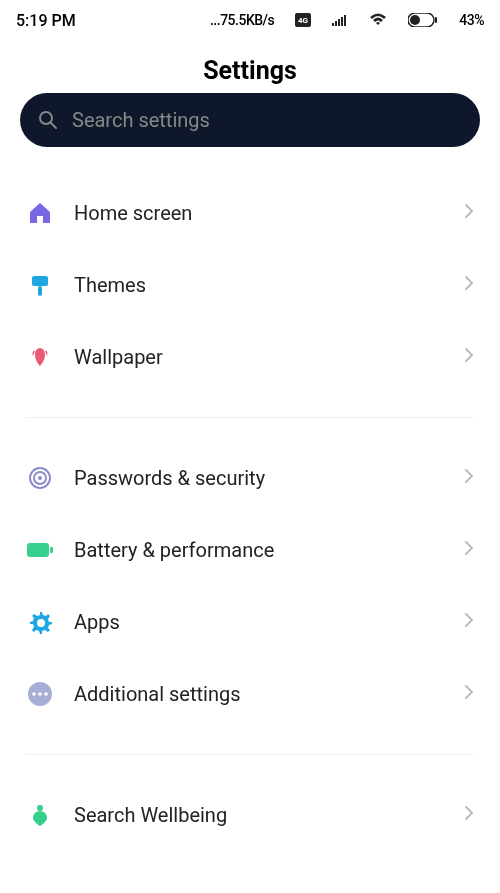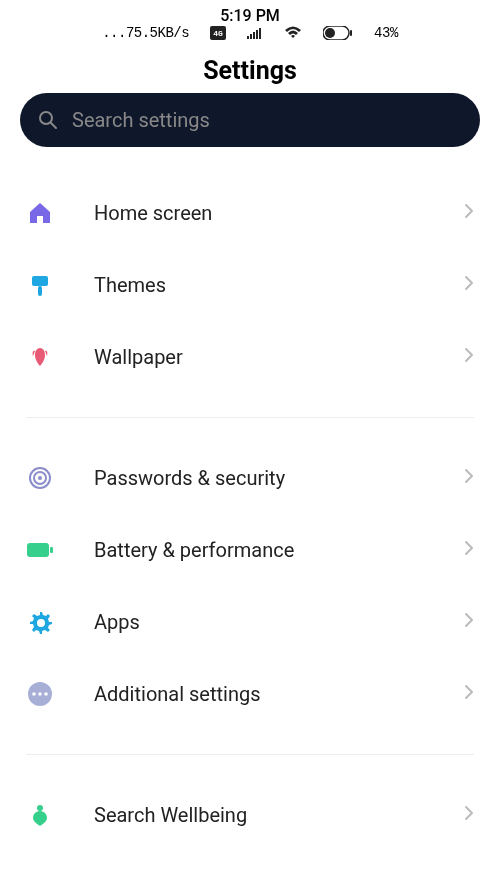--- a/index.html
+++ b/index.html
@@ -12,24 +12,23 @@
   overflow: hidden;
 }
 .status-bar {
   display: flex;
   justify-content: space-between;
   align-items: center;
   padding: 6px 16px;
   font-size: 15px;
   font-weight: 500;
   height: 40px;
-  flex-direction: column;
 }
 .status-left { font-size: 16px; }
-.status-right { display: flex; align-items: center; gap: 21px; font-size: 14px; font-family: Liberation Mono, monospace; }
+.status-right { display: flex; align-items: center; gap: 21px; font-size: 14px; }
 .status-right span { letter-spacing: -0.5px; }
 .page-title {
   text-align: center;
   font-size: 25px;
   font-weight: 700;
   margin-top: 16px;
   margin-bottom: 8px;
 }
 .search-box {
   margin: 0 20px 30px;
@@ -42,21 +41,21 @@
   gap: 14px;
 }
 .search-box .placeholder {
   color: #888;
   font-size: 20px;
 }
 .list-item {
   display: flex;
   align-items: center;
   padding: 22px 26px;
-  gap: 40px;
+  gap: 20px;
 }
 .list-item .icon-wrap {
   width: 28px;
   height: 28px;
   display: flex;
   align-items: center;
   justify-content: center;
 }
 .list-item .label {
   flex: 1;

